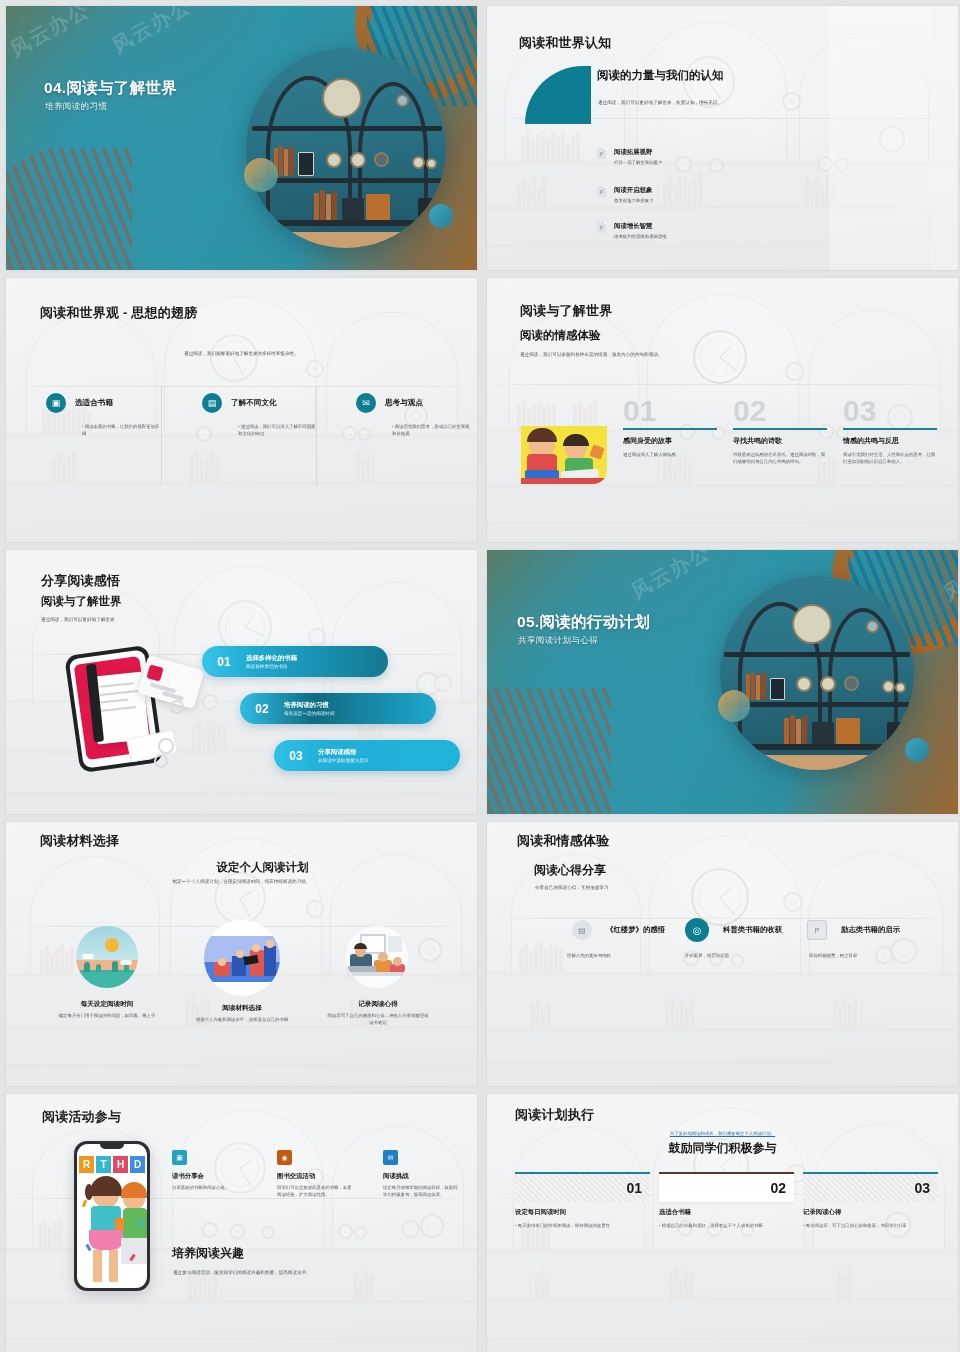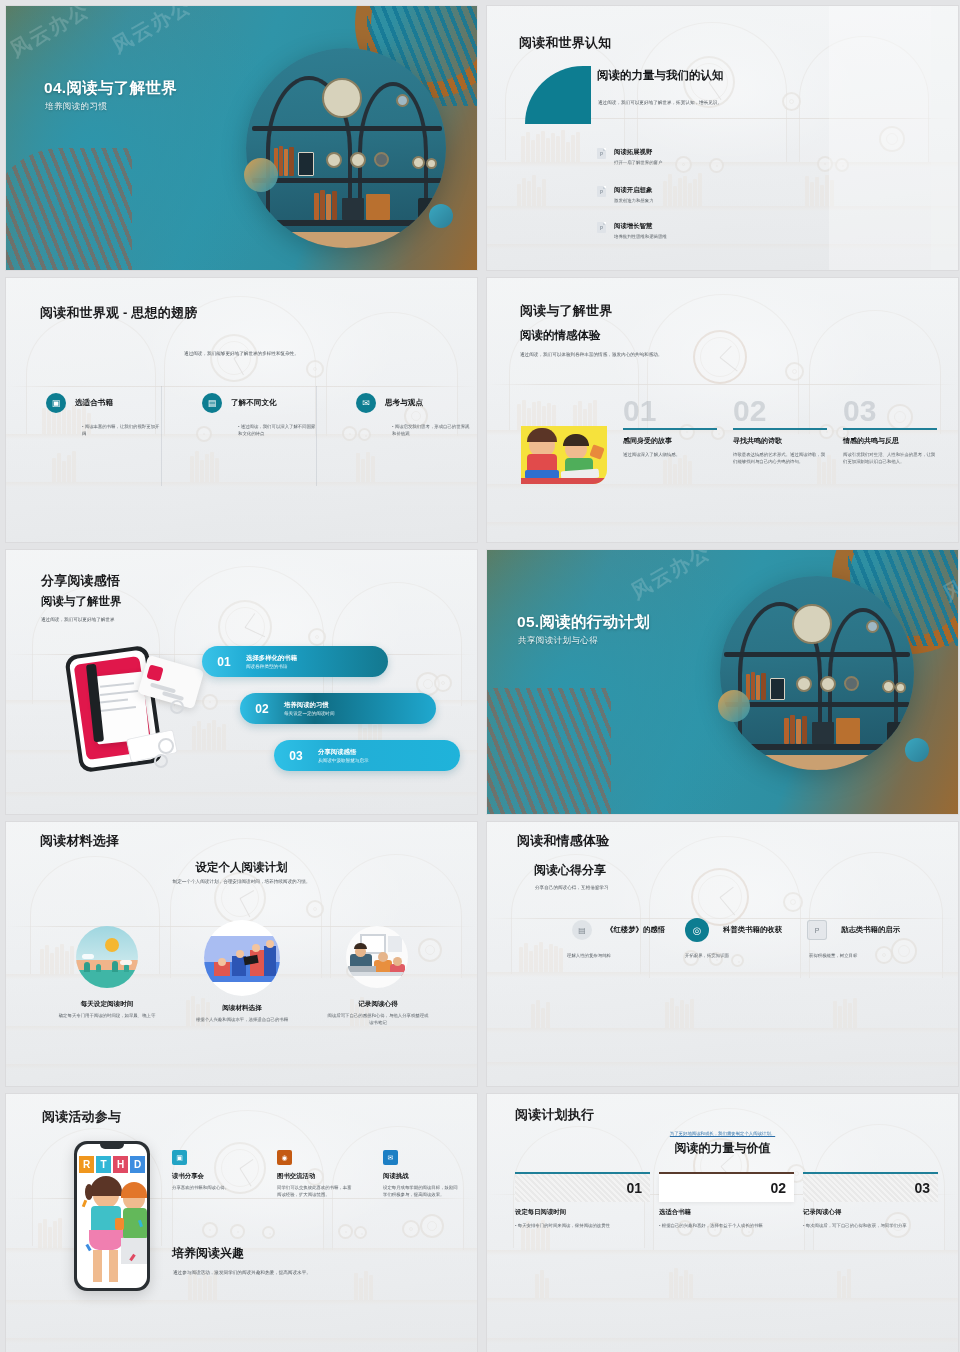--- a/index.html
+++ b/index.html
@@ -596,21 +596,21 @@
       <div class="books" style="left:344px;top:174px;height:30px;">
         <i style="height:27px"></i>
           <i style="height:22px"></i>
           <i style="height:29px"></i>
           <i style="height:25px"></i>
       </div>
       <div class="veil"></div>
     </div>
 
     <div class="s-head" style="left:34px;top:10px;">阅读材料选择</div>
-    <div class="s-h2c" style="top:38px;">设定个人阅读计划</div>
+    <div class="s-h2c" style="top:38px;margin-left:21px;">设定个人阅读计划</div>
     <div class="s-pc" style="top:56px;">制定一个个人阅读计划，合理安排阅读时间，培养持续阅读的习惯。</div>
 
     <div class="photo-circ" style="left:70px;top:104px;width:62px;height:62px;">
       <div style="position:absolute;inset:0;background:linear-gradient(180deg,#9fd6e0 0%,#c9e8ec 60%,#e8f3f1 100%);"></div>
       <div style="position:absolute;left:29px;top:12px;width:14px;height:14px;border-radius:50%;background:#f5b731;"></div>
       <div style="position:absolute;left:0;bottom:18px;width:62px;height:10px;background:#f0b48a;"></div>
       <div style="position:absolute;left:0;bottom:0;width:62px;height:18px;background:#3fb6a6;"></div>
       <div style="position:absolute;left:8px;bottom:16px;width:6px;height:10px;background:#2e9e8c;border-radius:3px 3px 0 0;"></div>
       <div style="position:absolute;left:20px;bottom:16px;width:5px;height:8px;background:#34a896;border-radius:3px 3px 0 0;"></div>
       <div style="position:absolute;left:36px;bottom:16px;width:6px;height:11px;background:#2e9e8c;border-radius:3px 3px 0 0;"></div>
@@ -872,21 +872,21 @@
       <div class="books" style="left:350px;top:174px;height:30px;">
         <i style="height:27px"></i>
           <i style="height:22px"></i>
           <i style="height:29px"></i>
       </div>
       <div class="veil"></div>
     </div>
 
     <div class="s-head" style="left:28px;top:12px;">阅读计划执行</div>
     <div style="position:absolute;left:0;top:37px;width:100%;text-align:center;font-size:4.4px;color:#2a6ea8;text-decoration:underline;">为了更好地阅读和成长，我们需要制定个人阅读计划。</div>
-    <div class="s-h2c" style="top:46px;font-size:12px;">阅读的力量与价值</div>
+    <div class="s-h2c" style="top:46px;font-size:12px;">鼓励同学们积极参与</div>
 
     <div style="position:absolute;left:28px;top:78px;width:135px;">
       <div style="height:1.8px;background:#1f7f98;"></div>
       <div class="hatch" style="height:28px;display:flex;align-items:center;justify-content:flex-end;padding-right:8px;">
         <span style="font-size:14px;font-weight:700;color:#1b1b1d;">01</span>
       </div>
       <div class="card-t" style="margin-top:6px;font-size:6.4px">设定每日阅读时间</div>
       <div class="card-d" style="margin-top:5px;padding-left:6px;text-indent:-6px;">• <span>每天安排专门的时间来阅读，保持阅读的连贯性</span></div>
     </div>
 

